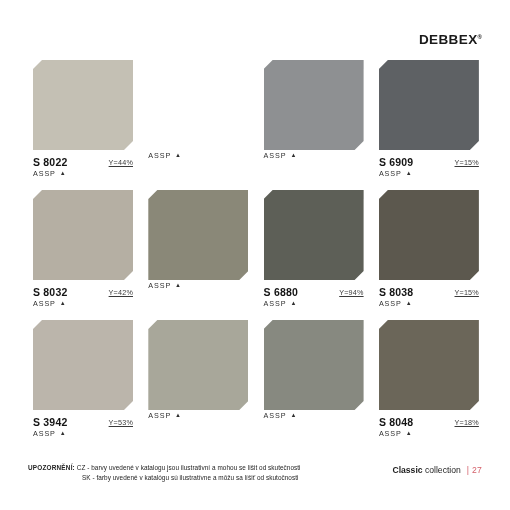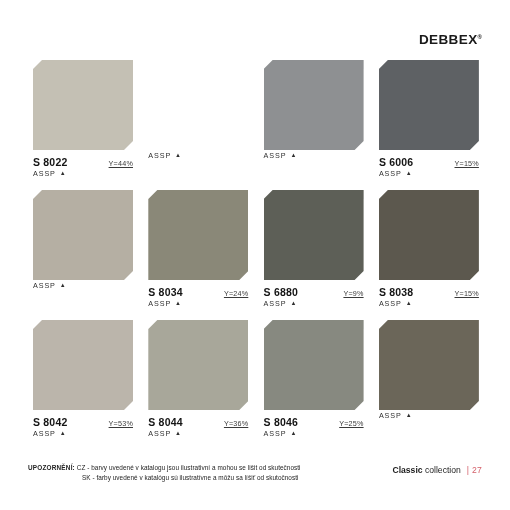--- a/index.html
+++ b/index.html
@@ -67,21 +67,21 @@
       100% calc(100% - 9px),
       calc(100% - 9px) 100%,
       0 100%,
       0 9px
     );
   }
 
   .meta {
     margin-top: 6px;
     display: flex;
-    align-items: flex-end;
+    align-items: center;
     justify-content: space-between;
     width: 100px;
   }
   .code {
     font-size: 10.5px;
     font-weight: bold;
     color: #141414;
     letter-spacing: 0.2px;
     white-space: nowrap;
   }
@@ -176,103 +176,99 @@
       <div class="cell">
         <div class="chip" style="background: rgb(142, 144, 146);"></div>
         <div class="sub">
           <span>ASSP</span>
           <span class="tri">▲</span>
         </div>
       </div>
       <div class="cell">
         <div class="chip" style="background: rgb(94, 97, 100);"></div>
         <div class="meta">
-          <span class="code">S 6006</span>
+          <span class="code">S 6909</span>
           <span class="yval">Y=15%</span>
         </div>
         <div class="sub">
           <span>ASSP</span>
           <span class="tri">▲</span>
         </div>
       </div>
       <div class="cell">
         <div class="chip" style="background: rgb(181, 175, 163);"></div>
+        <div class="meta">
+          <span class="code">S 8032</span>
+          <span class="yval">Y=42%</span>
+        </div>
         <div class="sub">
           <span>ASSP</span>
           <span class="tri">▲</span>
         </div>
       </div>
       <div class="cell">
         <div class="chip" style="background: rgb(138, 136, 120);"></div>
-        <div class="meta">
-          <span class="code">S 8034</span>
-          <span class="yval">Y=24%</span>
-        </div>
         <div class="sub">
           <span>ASSP</span>
           <span class="tri">▲</span>
         </div>
       </div>
       <div class="cell">
         <div class="chip" style="background: rgb(93, 95, 87);"></div>
         <div class="meta">
           <span class="code">S 6880</span>
-          <span class="yval">Y=9%</span>
+          <span class="yval">Y=94%</span>
         </div>
         <div class="sub">
           <span>ASSP</span>
           <span class="tri">▲</span>
         </div>
       </div>
       <div class="cell">
         <div class="chip" style="background: rgb(92, 88, 78);"></div>
         <div class="meta">
           <span class="code">S 8038</span>
           <span class="yval">Y=15%</span>
         </div>
         <div class="sub">
           <span>ASSP</span>
           <span class="tri">▲</span>
         </div>
       </div>
       <div class="cell">
         <div class="chip" style="background: rgb(187, 181, 171);"></div>
         <div class="meta">
-          <span class="code">S 8042</span>
+          <span class="code">S 3942</span>
           <span class="yval">Y=53%</span>
         </div>
         <div class="sub">
           <span>ASSP</span>
           <span class="tri">▲</span>
         </div>
       </div>
       <div class="cell">
         <div class="chip" style="background: rgb(168, 167, 154);"></div>
-        <div class="meta">
-          <span class="code">S 8044</span>
-          <span class="yval">Y=36%</span>
-        </div>
         <div class="sub">
           <span>ASSP</span>
           <span class="tri">▲</span>
         </div>
       </div>
       <div class="cell">
         <div class="chip" style="background: rgb(135, 137, 128);"></div>
-        <div class="meta">
-          <span class="code">S 8046</span>
-          <span class="yval">Y=25%</span>
-        </div>
         <div class="sub">
           <span>ASSP</span>
           <span class="tri">▲</span>
         </div>
       </div>
       <div class="cell">
         <div class="chip" style="background: rgb(107, 102, 89);"></div>
+        <div class="meta">
+          <span class="code">S 8048</span>
+          <span class="yval">Y=18%</span>
+        </div>
         <div class="sub">
           <span>ASSP</span>
           <span class="tri">▲</span>
         </div>
       </div>
     </div>
 
   <div class="footer">
     <div class="notice">
       <div class="line1">

